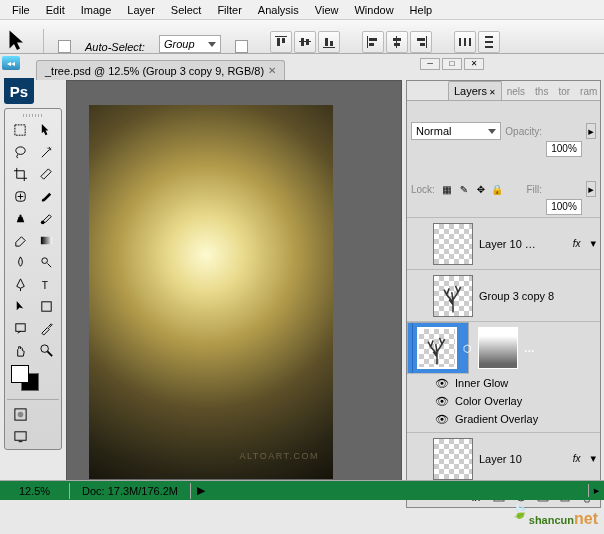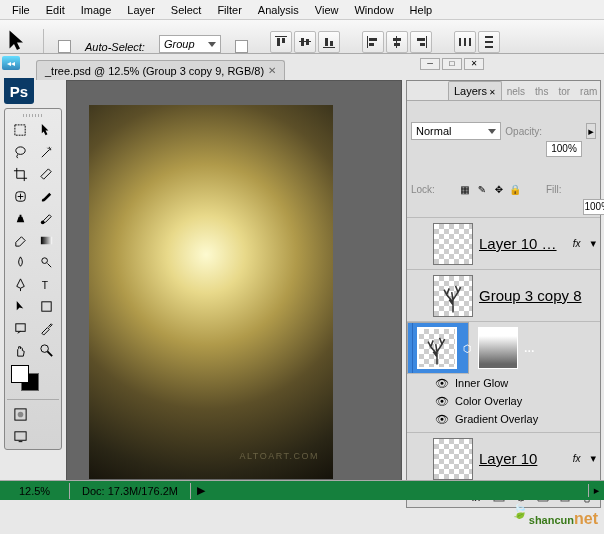--- a/index.html
+++ b/index.html
@@ -36,33 +36,33 @@
 .panels { position:absolute; top:80px; right:3px; width:195px; background:#dcdcdc; border:1px solid #888; }
 .panel-tabs { display:flex; height:20px; background:#e6e6e6; border-bottom:1px solid #aaa; align-items:flex-end; }
 .ptab { padding:3px 5px; font-size:10px; color:#888; }
 .ptab.act { background:#dcdcdc; color:#000; border:1px solid #aaa; border-bottom:none; border-radius:2px 2px 0 0;margin-left:41px; }
 .ptab .x { font-size:8px; margin-left:2px; }
 .blend-row { display:flex; align-items:center; padding:4px; gap:4px; }
 .blend-sel { flex:1; height:18px; border:1px solid #aaa; background:#fff; display:flex; align-items:center; padding:0 4px; justify-content:space-between; }
 .pct-box { width:36px; height:16px; border:1px solid #aaa; background:#fff; text-align:center; font-size:10px; line-height:14px;margin-top:36px; }
 .pct-sp { width:10px; height:16px; border:1px solid #aaa; background:#ddd; display:flex; align-items:center; justify-content:center; }
 .lbl { color:#888; font-size:10px; }
-.lock-row { display:flex; align-items:center; padding:2px 4px; gap:22px; border-bottom:1px solid #bbb; }
+.lock-row { display:flex; align-items:center; padding:2px 4px; gap:4px; border-bottom:1px solid #bbb; }
 .lock-icons { display:flex; gap:1px; }
 .lock-icons div { width:16px; height:16px; display:flex; align-items:center; justify-content:center; font-size:10px; }
 .layer-list { max-height:320px; overflow:hidden; }
 .layer { display:flex; align-items:center; min-height:52px; border-bottom:1px solid #bbb; }
 .layer.sel { background:#3d89e0; color:#fff; }
 .eye-col { width:22px; height:100%; border-right:1px solid #bbb; display:flex; align-items:center; justify-content:center; }
 .layer-body { flex:1; display:flex; align-items:center; padding:4px; gap:6px; }
 .thumb { width:40px; height:42px; border:1px solid #777; background-image:linear-gradient(45deg,#ccc 25%,transparent 25%,transparent 75%,#ccc 75%),linear-gradient(45deg,#ccc 25%,#fff 25%,#fff 75%,#ccc 75%); background-size:10px 10px; background-position:0 0,5px 5px; position:relative; }
 .thumb.mask { background:linear-gradient(#fff 20%, #666 90%); }
 .thumb .tree { position:absolute; inset:0; display:flex; align-items:center; justify-content:center; }
 .thumb .tree svg { width:28px; height:38px; }
-.layer-name { flex:1; font-size:15px;text-decoration:underline; }
+.layer-name { flex:1; font-size:11px; }
 .fx-stack { padding-left:28px; }
 .fx-row { display:flex; align-items:center; height:18px; gap:6px; font-size:11px; }
 .fx-row .eye { width:14px; }
 .fx-badge { font-style:italic; font-size:10px; margin-left:auto; margin-right:4px; }
 .link-icon { font-size:10px; }
 .dots { font-weight:bold; }
 .panel-foot { height:22px; border-top:1px solid #aaa; background:#e0e0e0; display:flex; align-items:center; justify-content:flex-end; gap:4px; padding:0 4px; }
 .foot-btn { width:18px; height:16px; display:flex; align-items:center; justify-content:center; }
 .foot-btn svg { width:12px; height:12px; }
 .site-wm { position:absolute; bottom:4px; right:6px; font-family:'Comic Sans MS',cursive; font-size:22px; color:#3a7a1a; font-weight:bold; }

